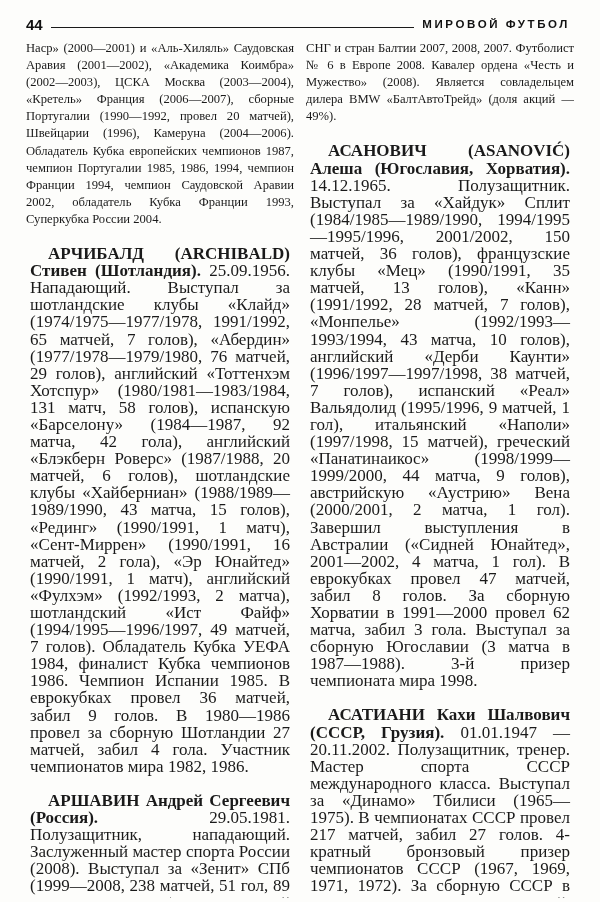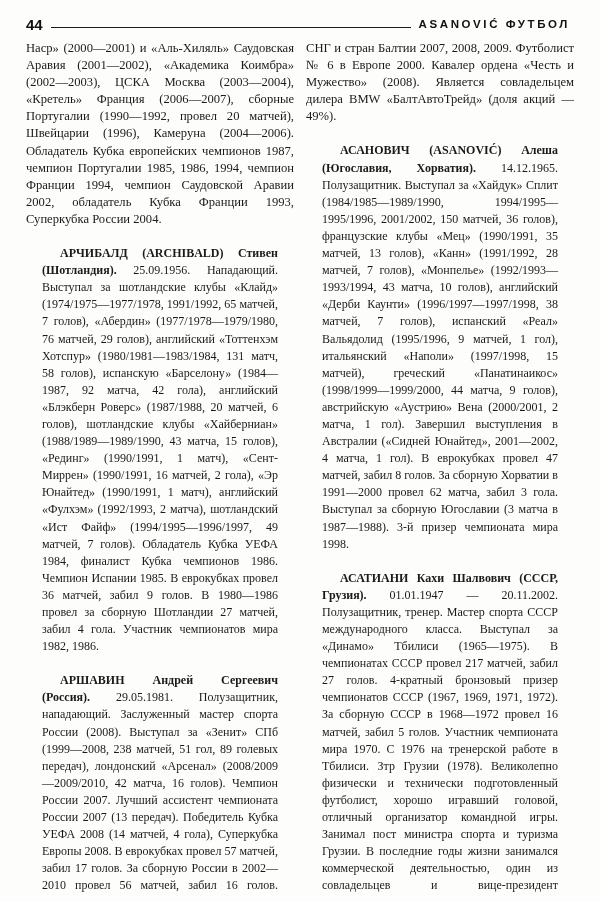--- a/index.html
+++ b/index.html
@@ -82,55 +82,55 @@
     margin: 0;
     font-size: 12.6px;
     line-height: 17.1px;
     text-align: justify;
     text-align-last: left;
     text-indent: 0;
     hyphens: manual;
     word-spacing: 0px;
   }
   p.entry {
-    margin: 16px;
+    margin: 4px;
     margin-top: 17px;
-    font-size: 12px;
+    font-size: 17px;
     line-height: 17.1px;
     text-align: justify;
     text-align-last: left;
     text-indent: 18px;
   }
   .hd {
     font-weight: bold;
   }
 </style>
 </head>
 <body>
 
 <div class="page">
 
   <div class="running-head">
     <span class="folio">44</span>
     <span class="head-rule"></span>
-    <span class="head-title">ASANOVIĆ ФУТБОЛ</span>
+    <span class="head-title">МИРОВОЙ ФУТБОЛ</span>
   </div>
 
   <div class="columns">
 
     <div class="col col-left">
       <p class="para">Наср» (2000—2001) и «Аль-Хиляль» Саудовская Аравия (2001—2002), «Академика Коимбра» (2002—2003), ЦСКА Москва (2003—2004), «Кретель» Франция (2006—2007), сборные Португалии (1990—1992, провел 20 матчей), Швейцарии (1996), Камеруна (2004—2006). Обладатель Кубка европейских чемпионов 1987, чемпион Португалии 1985, 1986, 1994, чемпион Франции 1994, чемпион Саудовской Аравии 2002, обладатель Кубка Франции 1993, Суперкубка России 2004.</p>
 
       <p class="entry"><span class="hd">АРЧИБАЛД (ARCHIBALD) Стивен (Шотландия).</span><span> 25.09.1956. Нападающий. Выступал за шотландские клубы «Клайд» (1974/1975—1977/1978, 1991/1992, 65 матчей, 7 голов), «Абердин» (1977/1978—1979/1980, 76 матчей, 29 голов), английский «Тоттенхэм Хотспур» (1980/1981—1983/1984, 131 матч, 58 голов), испанскую «Барселону» (1984—1987, 92 матча, 42 гола), английский «Блэкберн Роверс» (1987/1988, 20 матчей, 6 голов), шотландские клубы «Хайберниан» (1988/1989—1989/1990, 43 матча, 15 голов), «Рединг» (1990/1991, 1 матч), «Сент-Миррен» (1990/1991, 16 матчей, 2 гола), «Эр Юнайтед» (1990/1991, 1 матч), английский «Фулхэм» (1992/1993, 2 матча), шотландский «Ист Файф» (1994/1995—1996/1997, 49 матчей, 7 голов). Обладатель Кубка УЕФА 1984, финалист Кубка чемпионов 1986. Чемпион Испании 1985. В еврокубках провел 36 матчей, забил 9 голов. В 1980—1986 провел за сборную Шотландии 27 матчей, забил 4 гола. Участник чемпионатов мира 1982, 1986.</span></p>
 
       <p class="entry"><span class="hd">АРШАВИН Андрей Сергеевич (Россия).</span><span> 29.05.1981. Полузащитник, нападающий. Заслуженный мастер спорта России (2008). Выступал за «Зенит» СПб (1999—2008, 238 матчей, 51 гол, 89 голевых передач), лондонский «Арсенал» (2008/2009—2009/2010, 42 матча, 16 голов). Чемпион России 2007. Лучший ассистент чемпионата России 2007 (13 передач). Победитель Кубка УЕФА 2008 (14 матчей, 4 гола), Суперкубка Европы 2008. В еврокубках провел 57 матчей, забил 17 голов. За сборную России в 2002—2010 провел 56 матчей, забил 16 голов. Бронзовый призер чемпионата Европы 2008 (член символической сборной турнира по версии УЕФА), участник чемпионата Европы 2004. Лучший футболист России 2006. Лучший футболист</span></p>
     </div>
 
     <div class="col col-right">
-      <p class="para">СНГ и стран Балтии 2007, 2008, 2009. Футболист № 6 в Европе 2000. Кавалер ордена «Честь и Мужество» (2008). Является совладельцем дилера BMW «БалтАвтоТрейд» (доля акций — 49%).</p>
+      <p class="para">СНГ и стран Балтии 2007, 2008, 2007. Футболист № 6 в Европе 2008. Кавалер ордена «Честь и Мужество» (2008). Является совладельцем дилера BMW «БалтАвтоТрейд» (доля акций — 49%).</p>
 
       <p class="entry"><span class="hd">АСАНОВИЧ (ASANOVIĆ) Алеша (Югославия, Хорватия).</span><span> 14.12.1965. Полузащитник. Выступал за «Хайдук» Сплит (1984/1985—1989/1990, 1994/1995—1995/1996, 2001/2002, 150 матчей, 36 голов), французские клубы «Мец» (1990/1991, 35 матчей, 13 голов), «Канн» (1991/1992, 28 матчей, 7 голов), «Монпелье» (1992/1993—1993/1994, 43 матча, 10 голов), английский «Дерби Каунти» (1996/1997—1997/1998, 38 матчей, 7 голов), испанский «Реал» Вальядолид (1995/1996, 9 матчей, 1 гол), итальянский «Наполи» (1997/1998, 15 матчей), греческий «Панатинаикос» (1998/1999—1999/2000, 44 матча, 9 голов), австрийскую «Аустрию» Вена (2000/2001, 2 матча, 1 гол). Завершил выступления в Австралии («Сидней Юнайтед», 2001—2002, 4 матча, 1 гол). В еврокубках провел 47 матчей, забил 8 голов. За сборную Хорватии в 1991—2000 провел 62 матча, забил 3 гола. Выступал за сборную Югославии (3 матча в 1987—1988). 3-й призер чемпионата мира 1998.</span></p>
 
       <p class="entry"><span class="hd">АСАТИАНИ Кахи Шалвович (СССР, Грузия).</span><span> 01.01.1947 — 20.11.2002. Полузащитник, тренер. Мастер спорта СССР международного класса. Выступал за «Динамо» Тбилиси (1965—1975). В чемпионатах СССР провел 217 матчей, забил 27 голов. 4-кратный бронзовый призер чемпионатов СССР (1967, 1969, 1971, 1972). За сборную СССР в 1968—1972 провел 16 матчей, забил 5 голов. Участник чемпионата мира 1970. С 1976 на тренерской работе в Тбилиси. Зтр Грузии (1978). Великолепно физически и технически подготовленный футболист, хорошо игравший головой, отличный организатор командной игры. Занимал пост министра спорта и туризма Грузии. В последние годы жизни занимался коммерческой деятельностью, один из совладельцев и вице-президент авиакомпании «Грузинские авиалинии». Застрелен в 2002 году.</span></p>
 
       <p class="entry"><span class="hd">АСЕНСИ-РИПОЛЛ (ASENSI) Хуан Мануэль (Испания).</span><span> 23.09.1949. Нападающий, полузащитник. Выступал за испанские клубы</span></p>
     </div>
 
   </div>
 </div>

